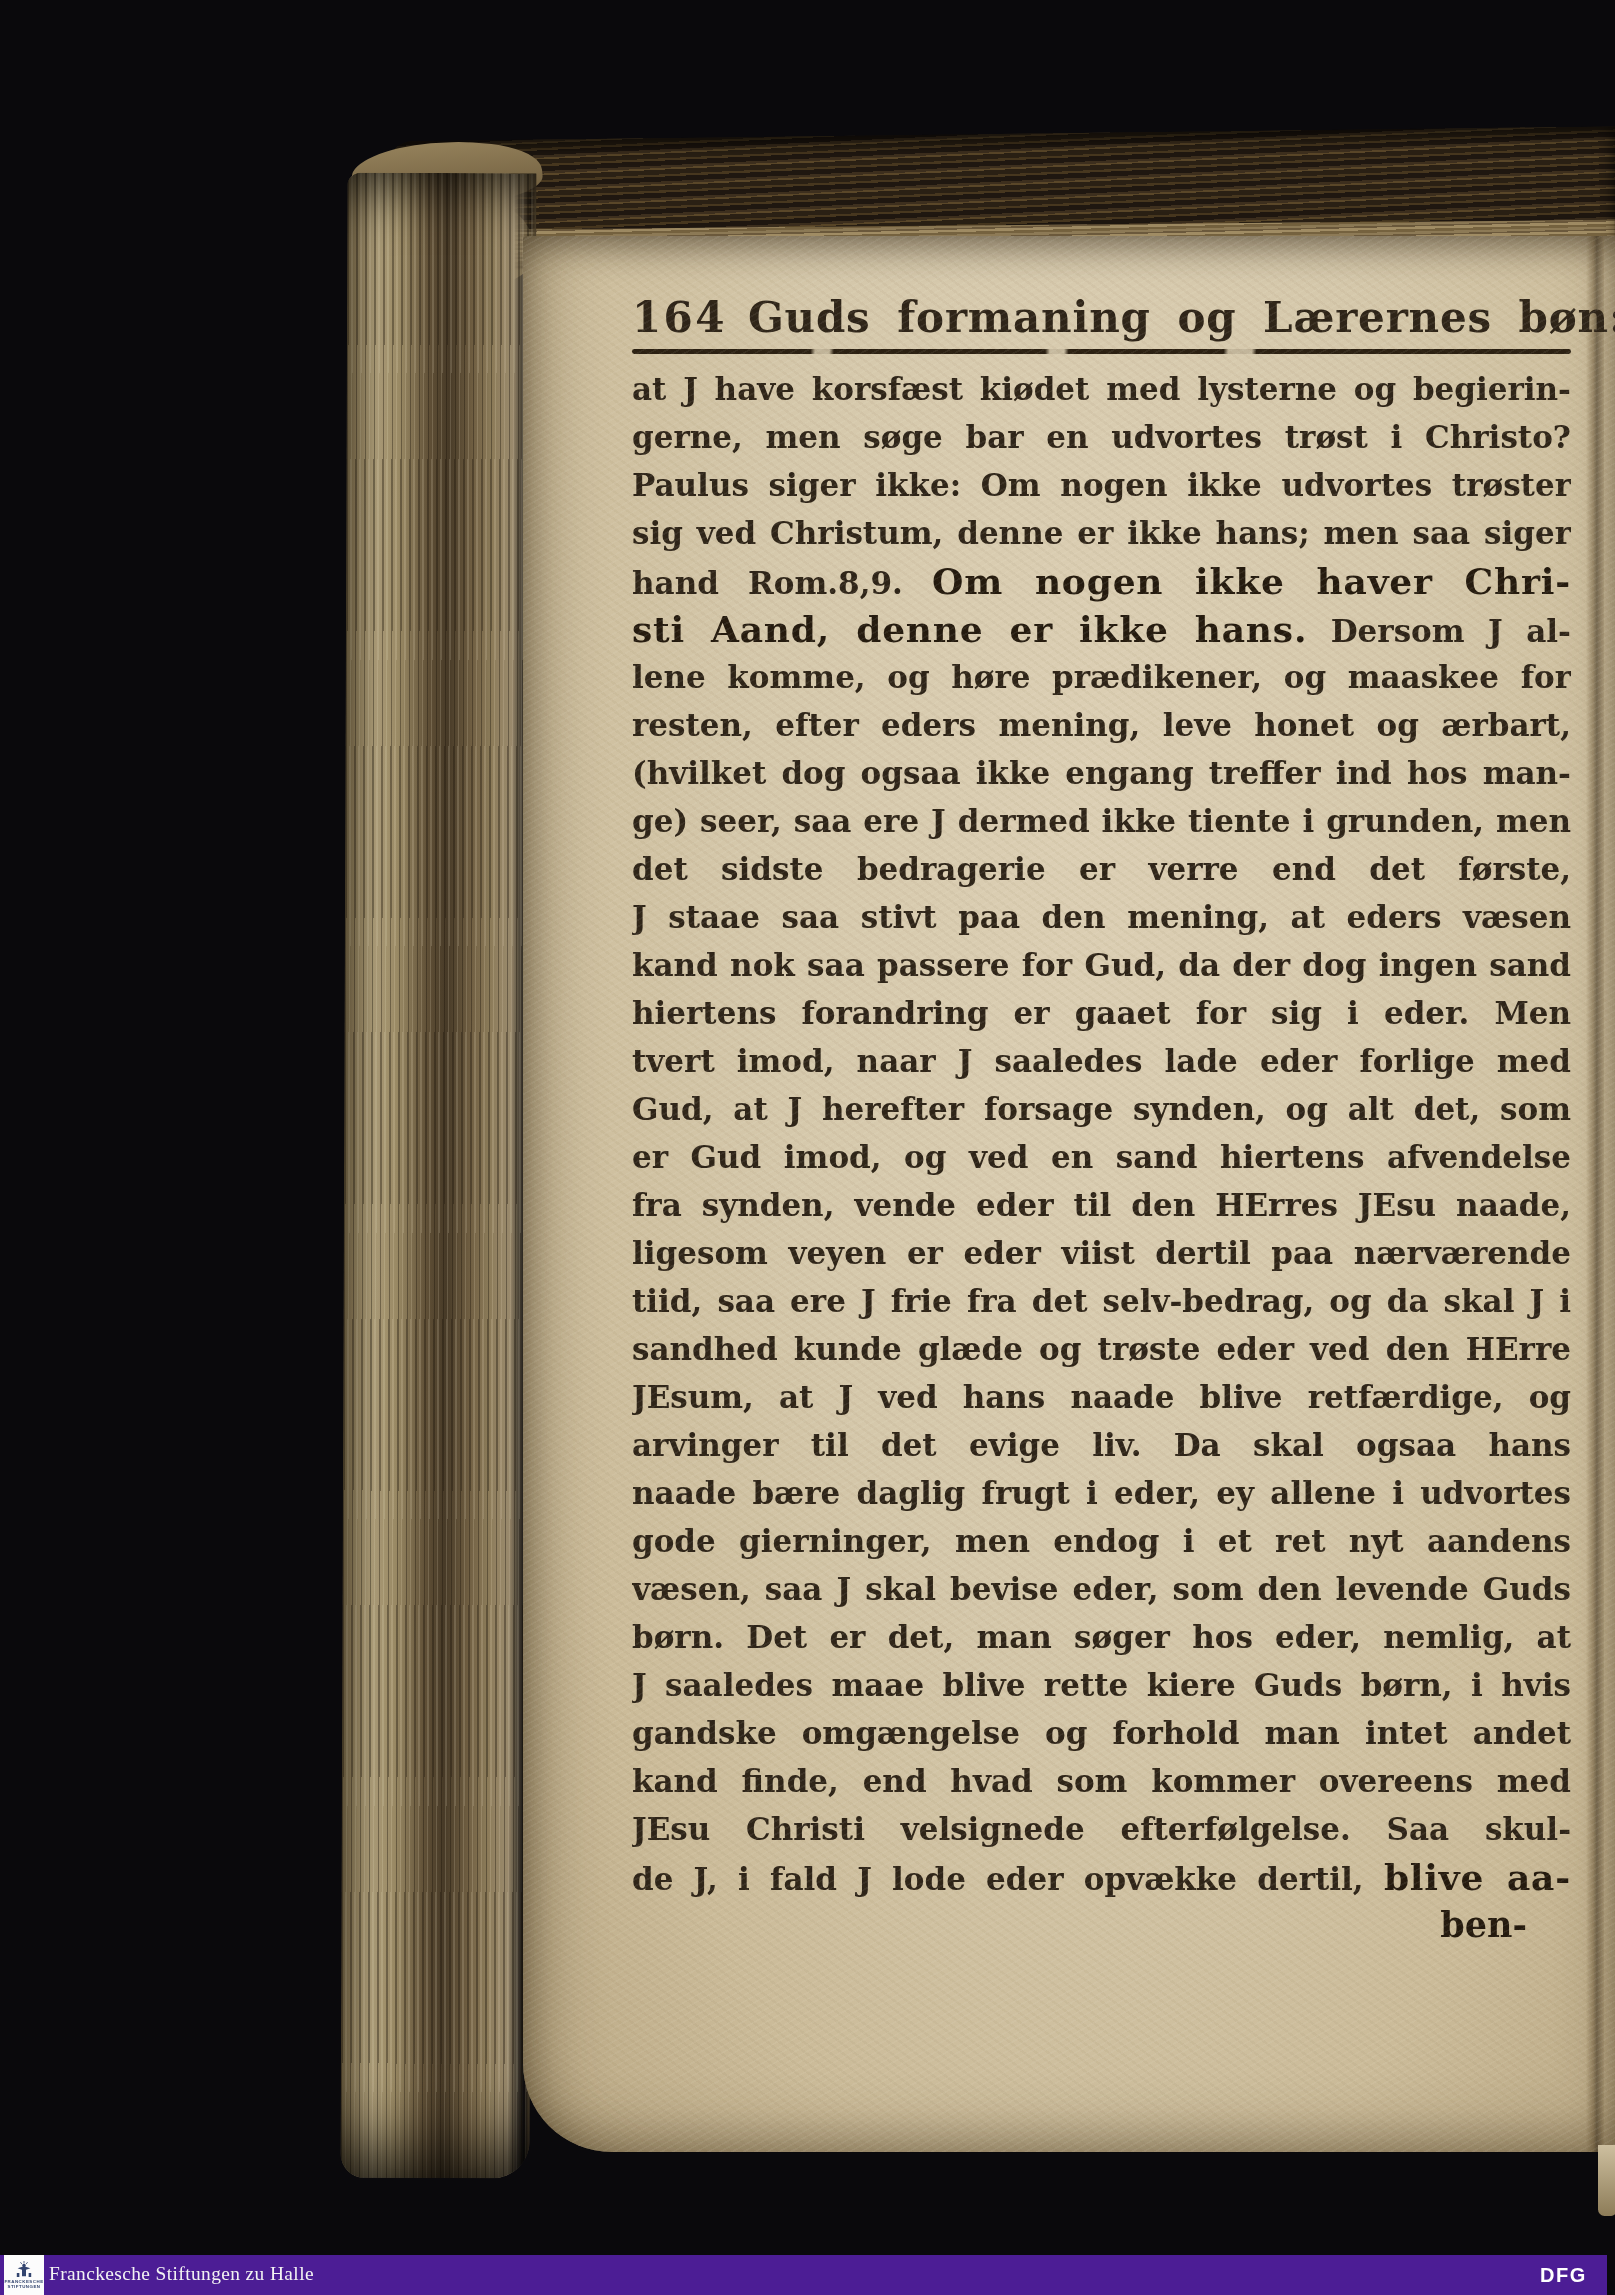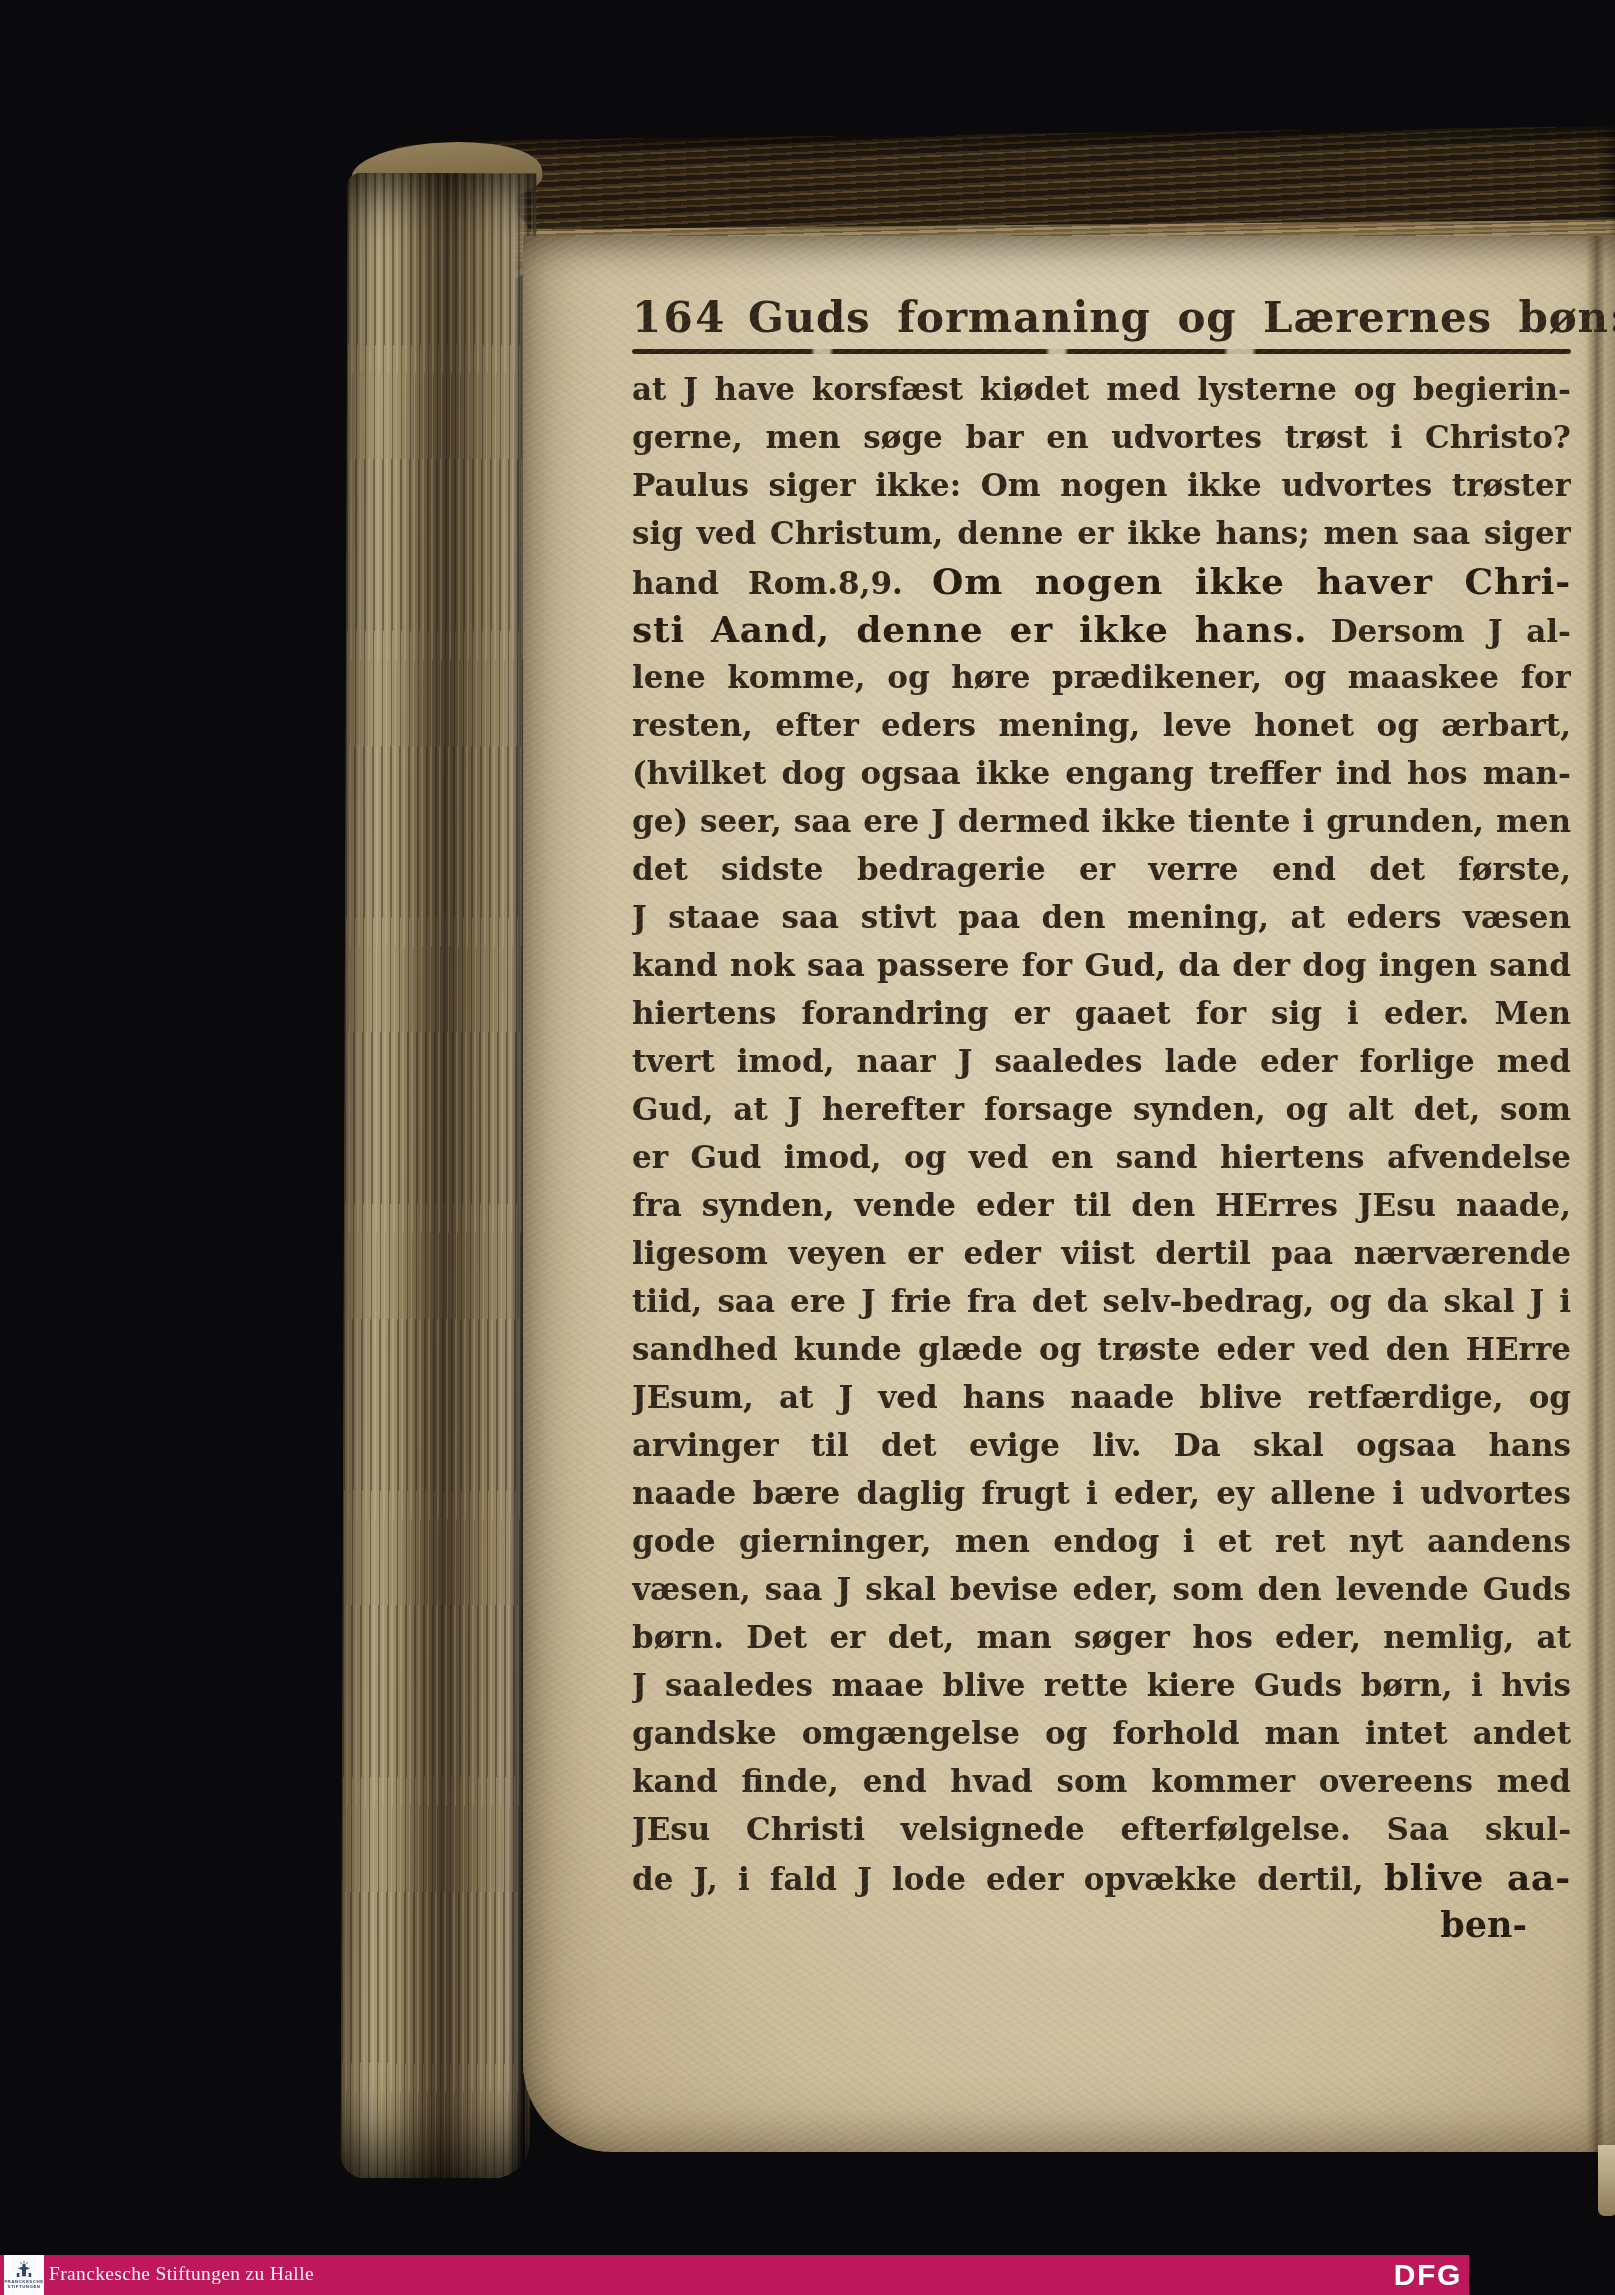--- a/index.html
+++ b/index.html
@@ -106,40 +106,40 @@
   .body-lines .line{
     height:48px;line-height:48px;overflow:hidden;
     text-align:justify;text-align-last:justify;
   }
   .body-lines .line span.b{font-size:36px;letter-spacing:0.8px;color:#241a0e;}
   .catchword-row{height:48px;line-height:48px;text-align:right;padding-right:44px;}
   .catchword{font-weight:bold;font-size:35px;color:#241a0e;}
 
   
   .footer-bar{
-    position:absolute;left:0;top:2255px;width:1469px;height:40px;
-    background:#be185d;
+    position:absolute;left:0;top:2255px;width:1607px;height:40px;
+    background:#4c1d95;
   }
   .logo-box{
     position:absolute;left:4px;top:0;width:40px;height:40px;background:#fcfcfc;
     display:flex;flex-direction:column;align-items:center;justify-content:center;
   }
   .logo-box svg{display:block;margin-bottom:1.6px;}
   .logo-text{display:flex;flex-direction:column;align-items:center;
     font-family:"Liberation Sans",sans-serif;font-weight:bold;
     font-size:4.4px;line-height:5.3px;letter-spacing:0.5px;color:#33456f;}
   .institution{
     position:absolute;left:49px;top:50%;transform:translateY(-54%);
     font-family:"Liberation Serif",serif;font-size:19.4px;color:#f3f3f3;
     letter-spacing:0.4px;
   }
   .dfg{
-    position:absolute;right:7px;top:50%;transform:translateY(-50%);
+    position:absolute;right:20px;top:50%;transform:translateY(-50%);
     font-family:"Liberation Sans",sans-serif;font-weight:900;
-    font-size:30px;letter-spacing:1.6px;color:#ffffff;
+    font-size:20px;letter-spacing:1.6px;color:#ffffff;
   }
 </style>
 </head>
 <body>
 
 <div class="stage">
 
   <div class="top-edge"></div>
   <div class="leaf1"></div>
   <div class="leaf2"></div>

